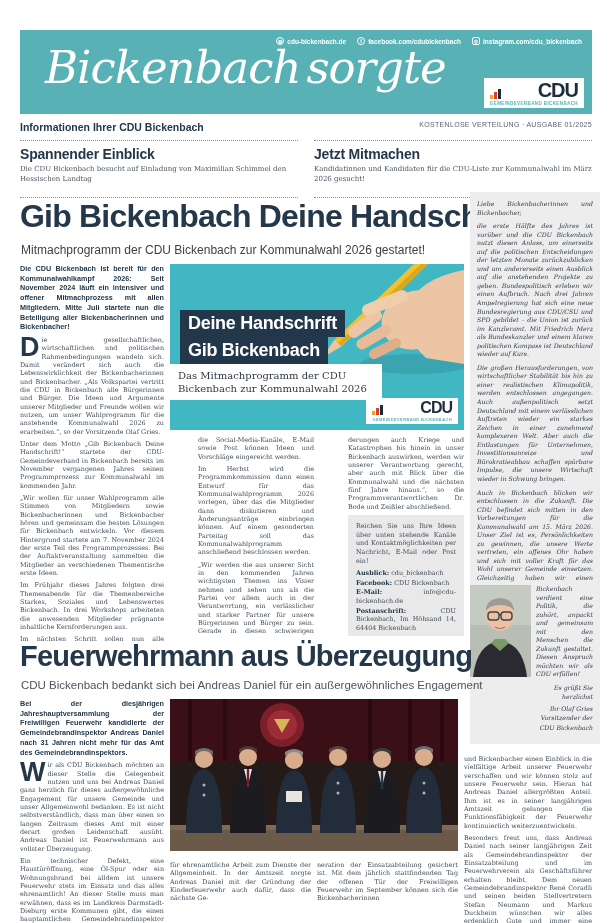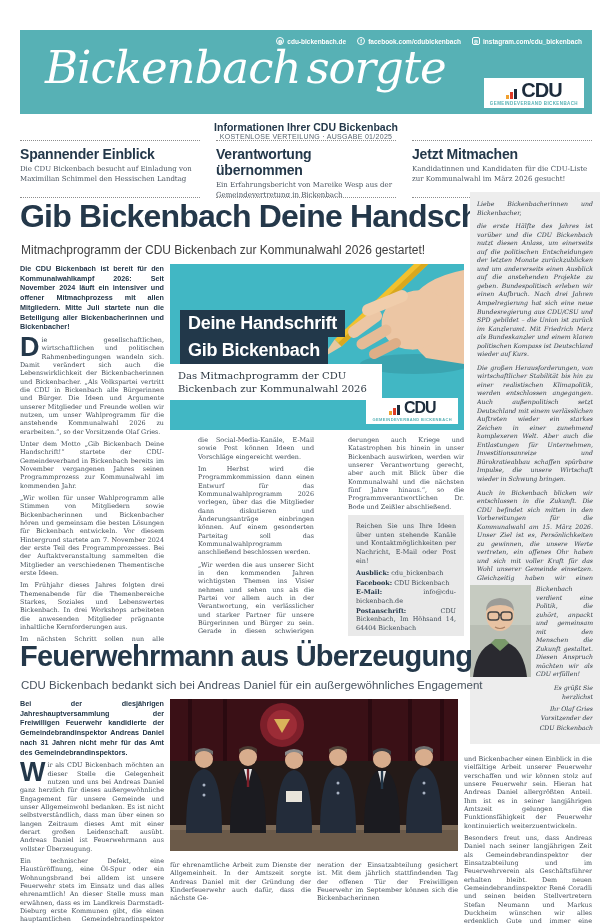--- a/index.html
+++ b/index.html
@@ -18,32 +18,32 @@
   .ico { width:8px; height:8px; border:1px solid #fff; border-radius:50%;
          display:inline-flex; align-items:center; justify-content:center;
          font-size:5px; line-height:1; }
   .ico.sq { border-radius:2px; }
   .band-title { position:absolute; left:25px; top:11px; color:#fff; font-size:45px; font-style:italic;
                 font-family:"DejaVu Serif",serif; letter-spacing:-1px; white-space:nowrap; }
   .band-title .t1 { font-weight:normal; }
   .band-title .t2 { font-weight:normal; margin-left:6px; }
   .cdu-logo { background:#fff; padding:3px 6px 2px; display:inline-block; text-align:center; }
   .cdu-logo.hdr { position:absolute; right:8px; bottom:6px; }
-  .cdu-row { display:flex; align-items:flex-end; justify-content:center; gap:1px; }
+  .cdu-row { display:flex; align-items:flex-end; justify-content:space-between; gap:1px; }
   .bars { display:inline-flex; align-items:flex-end; gap:1px; margin-right:3px; }
   .bars i { display:inline-block; width:3px; }
   .bar1 { height:4px; background:#f0a030; }
   .bar2 { height:7px; background:#e03c28; }
   .bar3 { height:10px; background:#1d2c3c; }
   .cdu-word { font-family:"Liberation Sans",sans-serif; font-weight:bold; color:#1d2c3c;
               font-size:20px; line-height:0.9; letter-spacing:-1px; }
   .cdu-sub { font-family:"Liberation Sans",sans-serif; font-size:4.5px; font-weight:bold;
              color:#57b1b5; letter-spacing:.4px; margin-top:2px; white-space:nowrap; }
   .info-row { position:absolute; left:20px; top:121px; width:572px; display:flex;
-              justify-content:space-between; align-items:center;flex-direction:column; }
+              justify-content:space-between; align-items:flex-start; }
   .tagline { font-family:"Liberation Sans",sans-serif; font-weight:bold; font-size:10.5px; color:#24384a; }
   .issue { font-family:"Liberation Sans",sans-serif; font-size:7px; color:#5a6570; letter-spacing:.3px; }
   
   .teasers { position:absolute; left:20px; top:140px; width:572px; display:flex; gap:16px; }
   .teaser { flex:1; border-top:1px dotted #8d8d8d; border-bottom:1px dotted #8d8d8d;
             padding:5px 0 7px; height:58px; overflow:hidden; }
   .teaser h3 { font-family:"Liberation Sans",sans-serif; font-size:14px; color:#24384a;
                margin:0 0 3px; letter-spacing:-0.2px; }
   .teaser p { font-size:7px; line-height:1.4; color:#4a5560; }
   
@@ -141,24 +141,20 @@
 
   <div class="info-row">
     <span class="tagline">Informationen Ihrer CDU Bickenbach</span>
     <span class="issue">KOSTENLOSE VERTEILUNG · AUSGABE 01/2025</span>
   </div>
 
   <div class="teasers">
     <div class="teaser">
       <h3>Spannender Einblick</h3>
       <p>Die CDU Bickenbach besucht auf Einladung von Maximilian Schimmel den Hessischen Landtag</p>
-    </div>
-    <div class="teaser">
-      <h3>Verantwortung übernommen</h3>
-      <p>Ein Erfahrungsbericht von Mareike Wesp aus der Gemeindevertretung in Bickenbach</p>
     </div>
     <div class="teaser">
       <h3>Jetzt Mitmachen</h3>
       <p>Kandidatinnen und Kandidaten für die CDU-Liste zur Kommunalwahl im März 2026 gesucht!</p>
     </div>
   </div>
 
   <h1 class="a1-head">Gib Bickenbach Deine Handschrift!</h1>
   <div class="a1-sub">Mitmachprogramm der CDU Bickenbach zur Kommunalwahl 2026 gestartet!</div>
 

